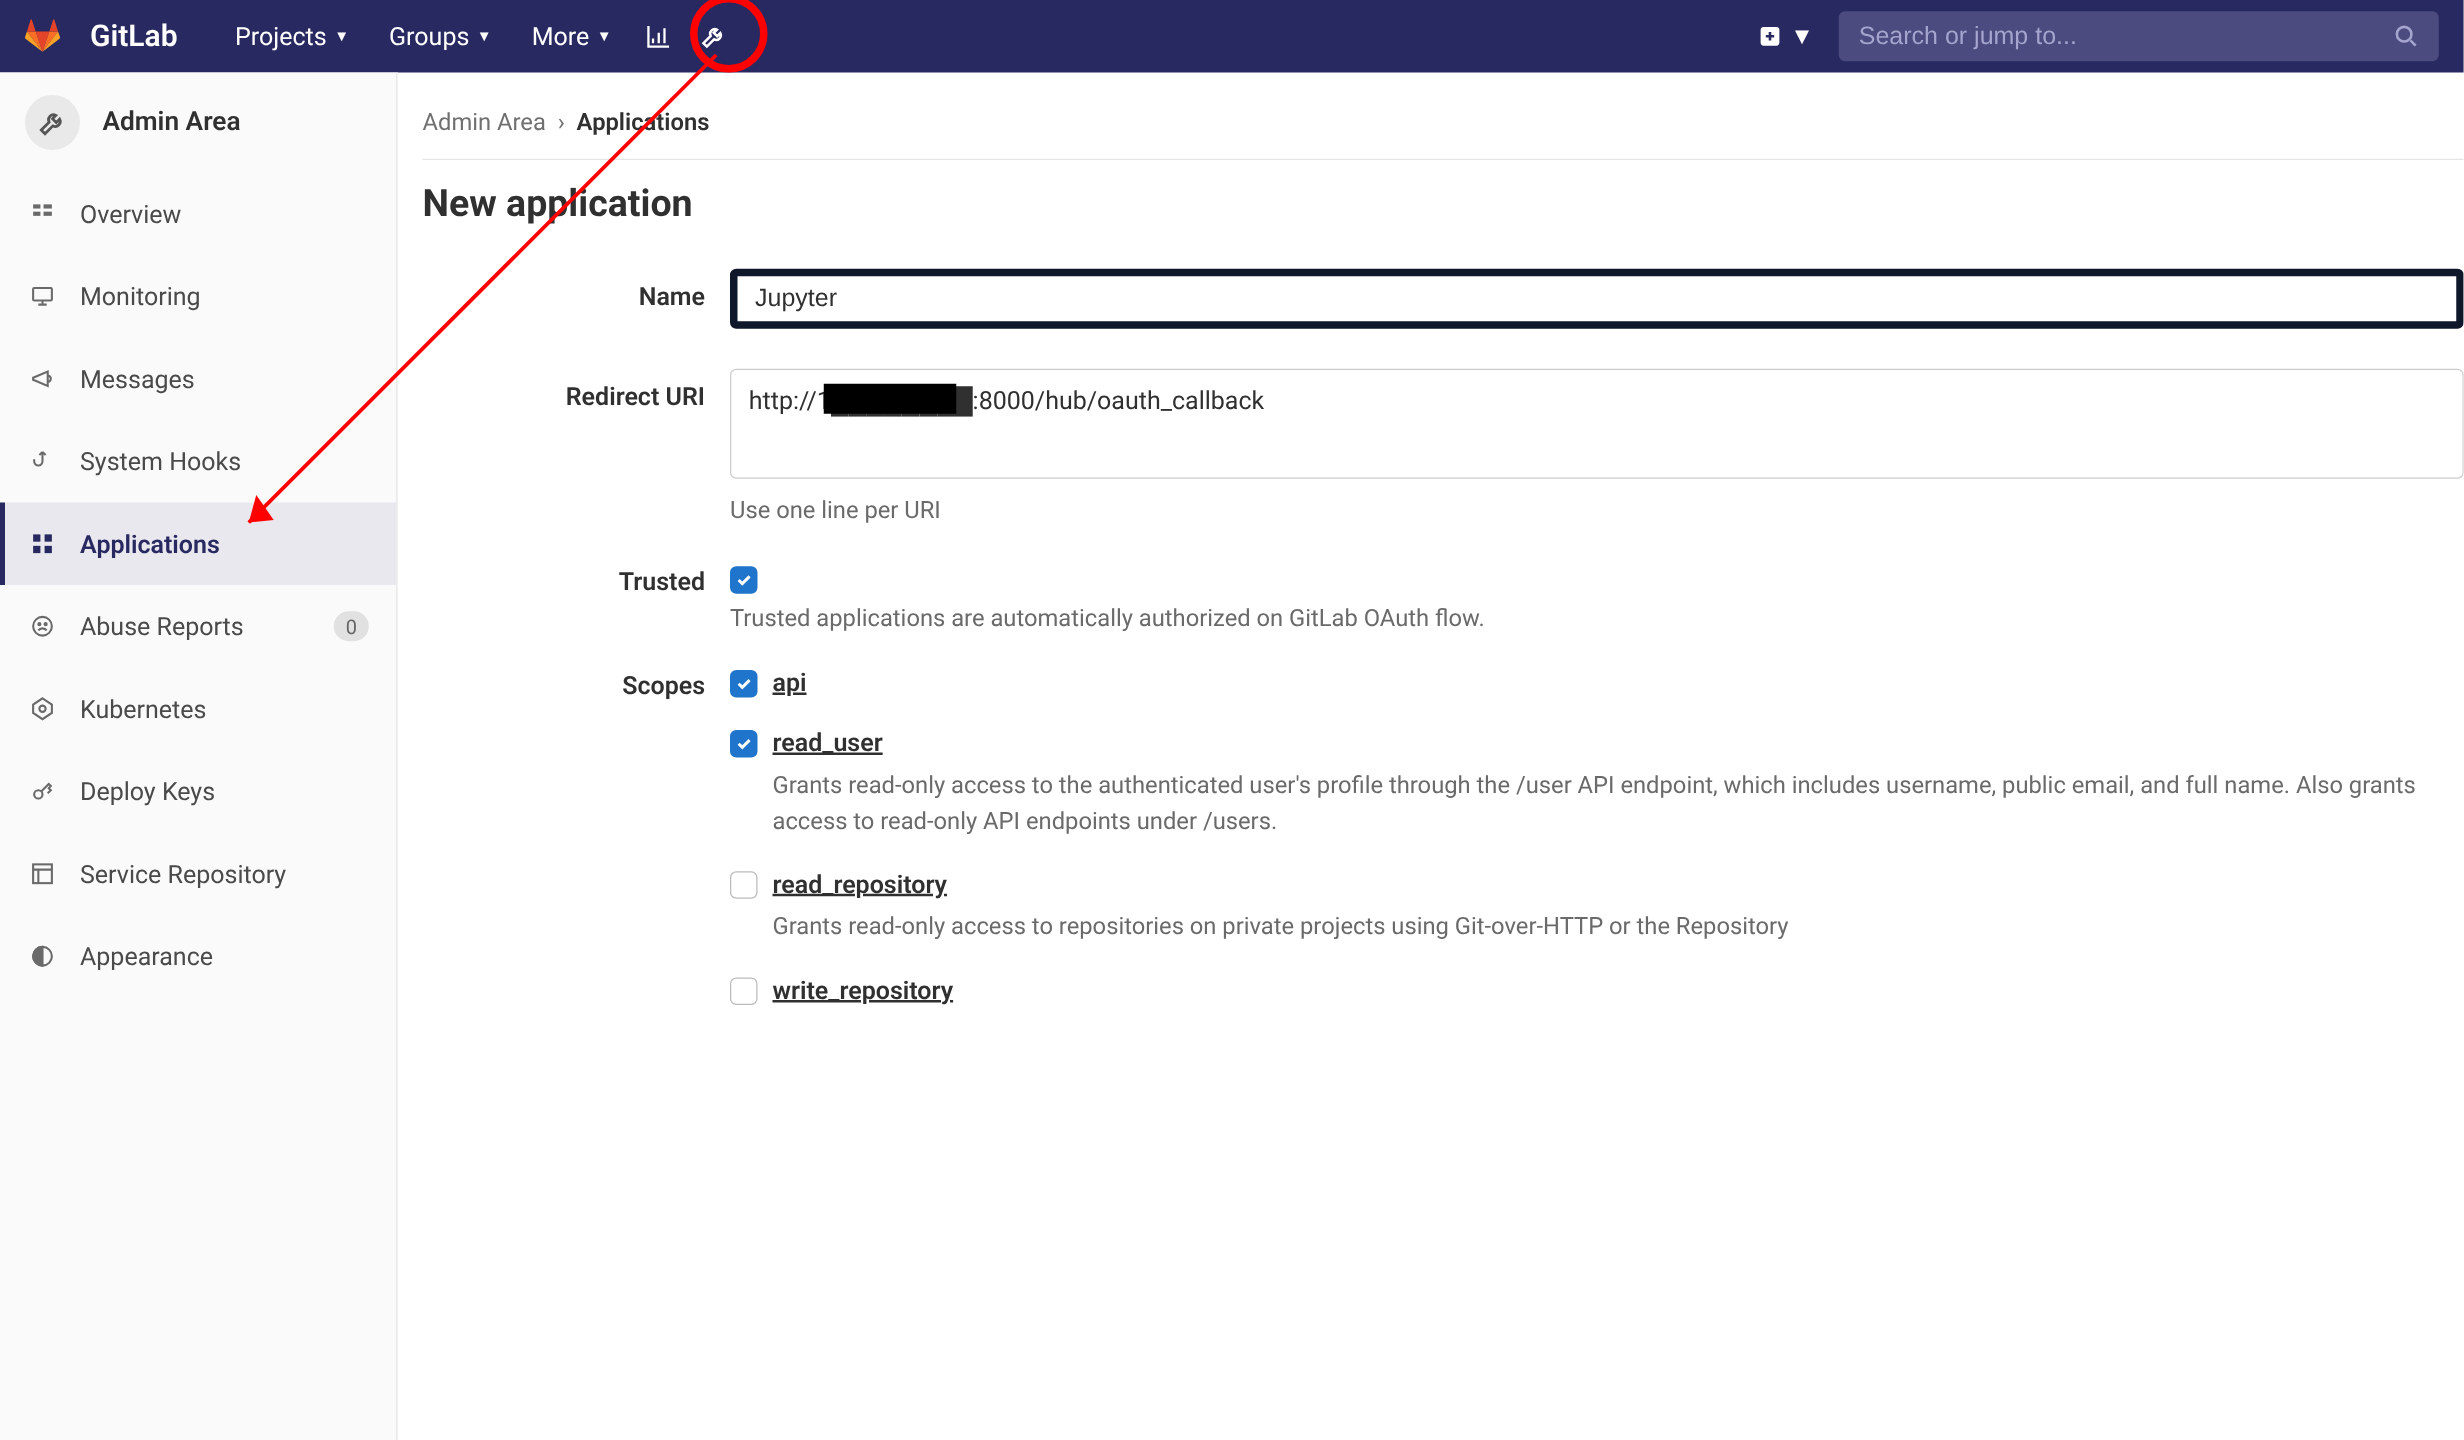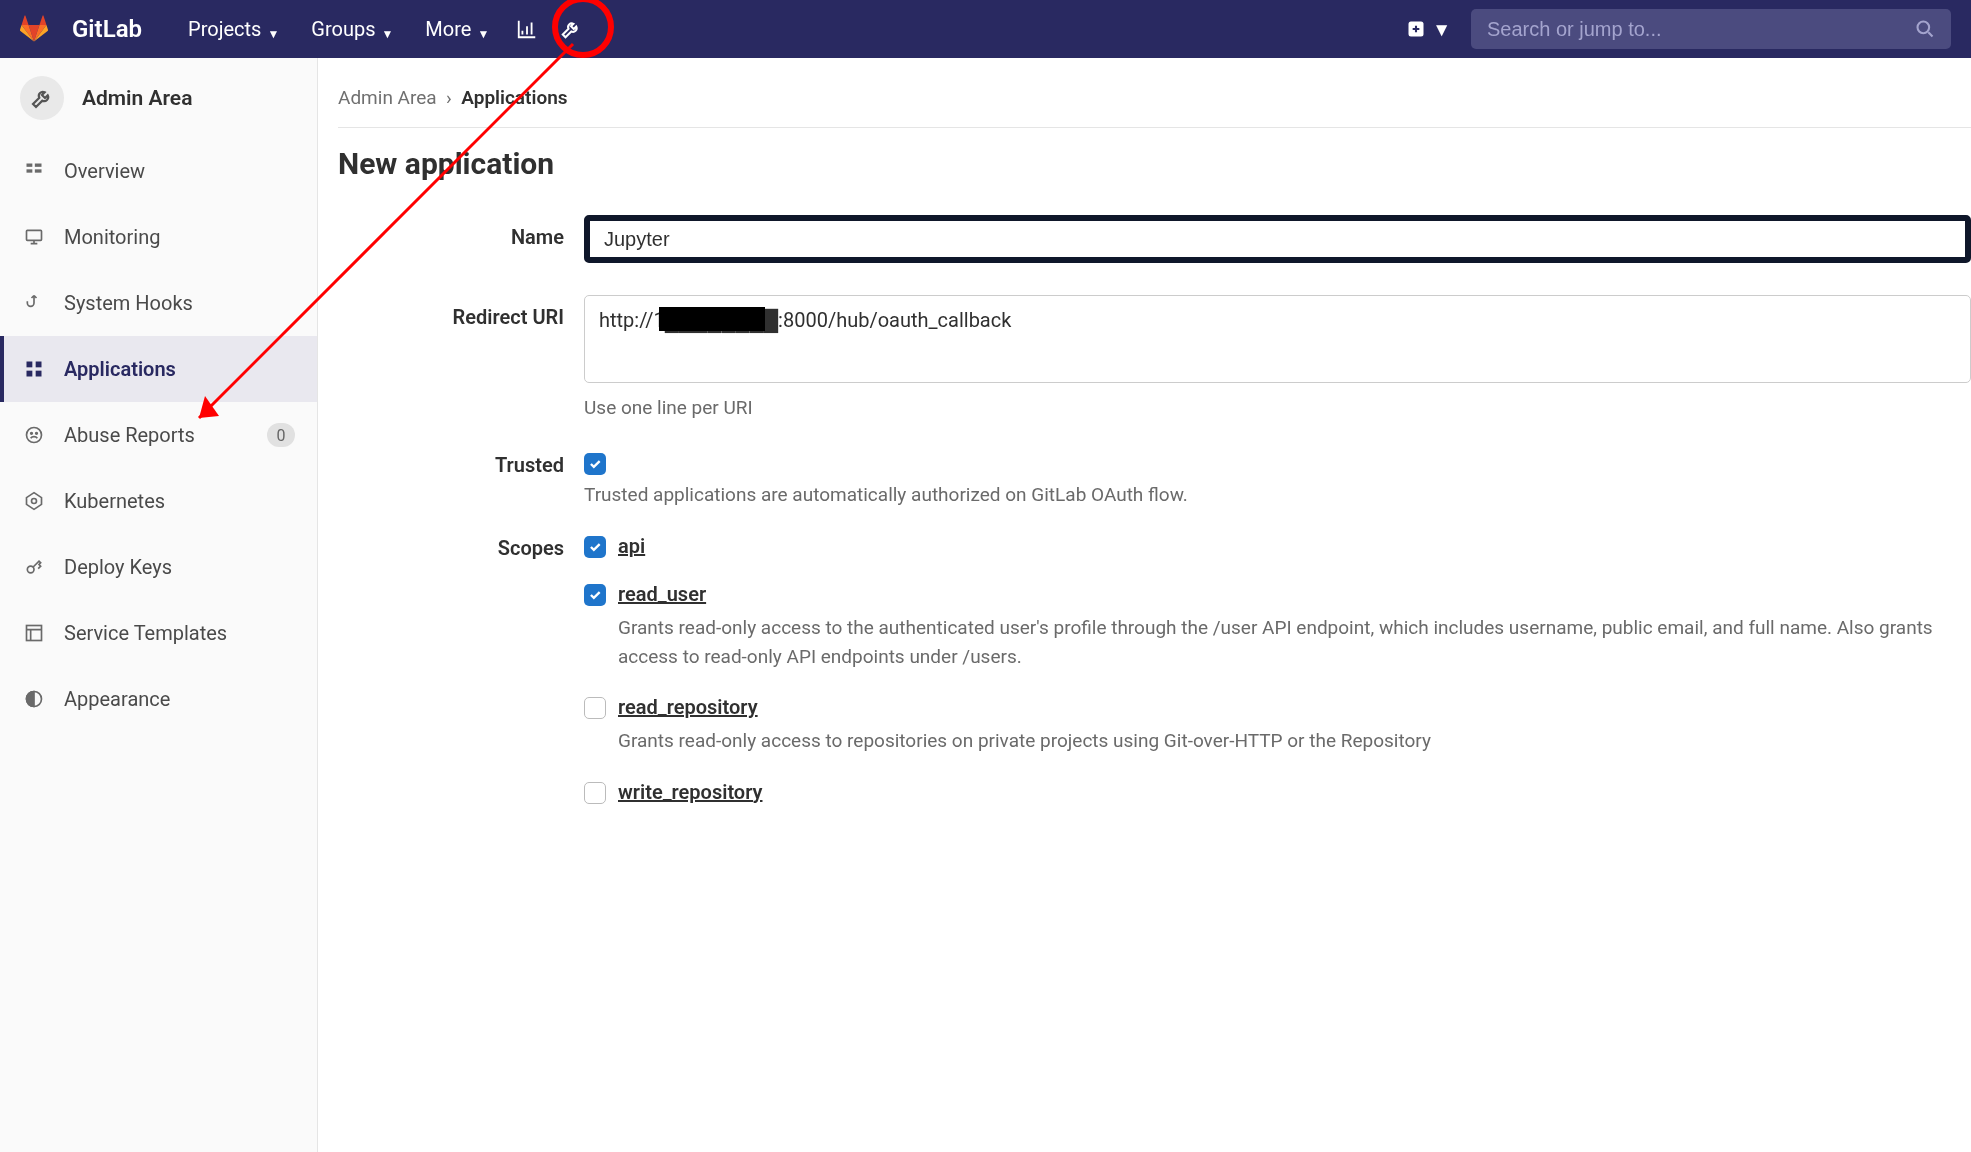--- a/index.html
+++ b/index.html
@@ -2,21 +2,21 @@
 <html><head>
 <meta charset="utf-8">
 <style>
 * { box-sizing: border-box; margin: 0; padding: 0; }
 body { font-family: -apple-system, BlinkMacSystemFont, "Segoe UI", Roboto, sans-serif; font-size: 19px; color: #303030; overflow: hidden; width: 1971px; height: 1152px; }
 
 
 .topnav { background: #292961; height: 58px; display: flex; align-items: center; padding: 0 20px; color: #fff; }
 .logo-wrap { display: flex; align-items: center; gap: 24px; margin-right: 30px; }
 .logo-text { font-size: 24px; font-weight: 600; }
-.nav-item { display: flex; align-items: flex-end; gap: 6px; padding: 0 16px; font-size: 20px; cursor: pointer; }
+.nav-item { display: flex; align-items: center; gap: 6px; padding: 0 16px; font-size: 20px; cursor: pointer; }
 .nav-item .caret { font-size: 12px; }
 .nav-icon { display: flex; align-items: center; justify-content: center; width: 44px; height: 44px; cursor: pointer; }
 .spacer { flex: 1; }
 .plus-wrap { display: flex; align-items: center; gap: 6px; margin-right: 20px; cursor: pointer; }
 .search-box { background: #4b4b7f; border-radius: 5px; width: 480px; height: 40px; display: flex; align-items: center; padding: 12px 16px; color: #a4a4ce; }
 .search-box input { background: transparent; border: none; outline: none; color: #a4a4ce; font-size: 20px; flex: 1; }
 .search-box input::placeholder { color: #a4a4ce; }
 
 
 .anno-circle { position: absolute; border: 6px solid #ff0000; border-radius: 50%; pointer-events: none; }
@@ -148,20 +148,28 @@
           <svg width="20" height="20" viewBox="0 0 24 24" fill="none" stroke="currentColor" stroke-width="2">
             <rect x="3" y="4" width="18" height="12" rx="1"></rect>
             <path d="M8 20h8M12 16v4"></path>
           </svg>
         </span>
       <span>Monitoring</span>
     </div>
     <div class="sb-item">
       <span class="sb-icon">
           <svg width="20" height="20" viewBox="0 0 24 24" fill="none" stroke="currentColor" stroke-width="2">
+            <path d="M3 11l14-6v14L3 13zM17 9a3 3 0 0 1 0 6"></path>
+          </svg>
+        </span>
+      <span>Messages</span>
+    </div>
+    <div class="sb-item">
+      <span class="sb-icon">
+          <svg width="20" height="20" viewBox="0 0 24 24" fill="none" stroke="currentColor" stroke-width="2">
             <path d="M12 3v9a4 4 0 1 1-8 0v-2M12 3l-3 3M12 3l3 3"></path>
           </svg>
         </span>
       <span>System Hooks</span>
     </div>
     <div class="sb-item active">
       <span class="sb-icon">
           <svg width="20" height="20" viewBox="0 0 24 24" fill="currentColor">
             <rect x="3" y="3" width="7" height="7"></rect>
             <rect x="14" y="3" width="7" height="7"></rect>
@@ -201,21 +209,21 @@
         </span>
       <span>Deploy Keys</span>
     </div>
     <div class="sb-item">
       <span class="sb-icon">
           <svg width="20" height="20" viewBox="0 0 24 24" fill="none" stroke="currentColor" stroke-width="2">
             <rect x="3" y="3" width="18" height="18"></rect>
             <path d="M3 8h18M8 8v13"></path>
           </svg>
         </span>
-      <span>Service Templates</span>
+      <span>Service Repository</span>
     </div>
     <div class="sb-item">
       <span class="sb-icon">
           <svg width="20" height="20" viewBox="0 0 24 24" fill="none" stroke="currentColor" stroke-width="2">
             <circle cx="12" cy="12" r="9"></circle>
             <path d="M12 3a9 9 0 0 0 0 18z" fill="currentColor"></path>
           </svg>
         </span>
       <span>Appearance</span>
     </div>

